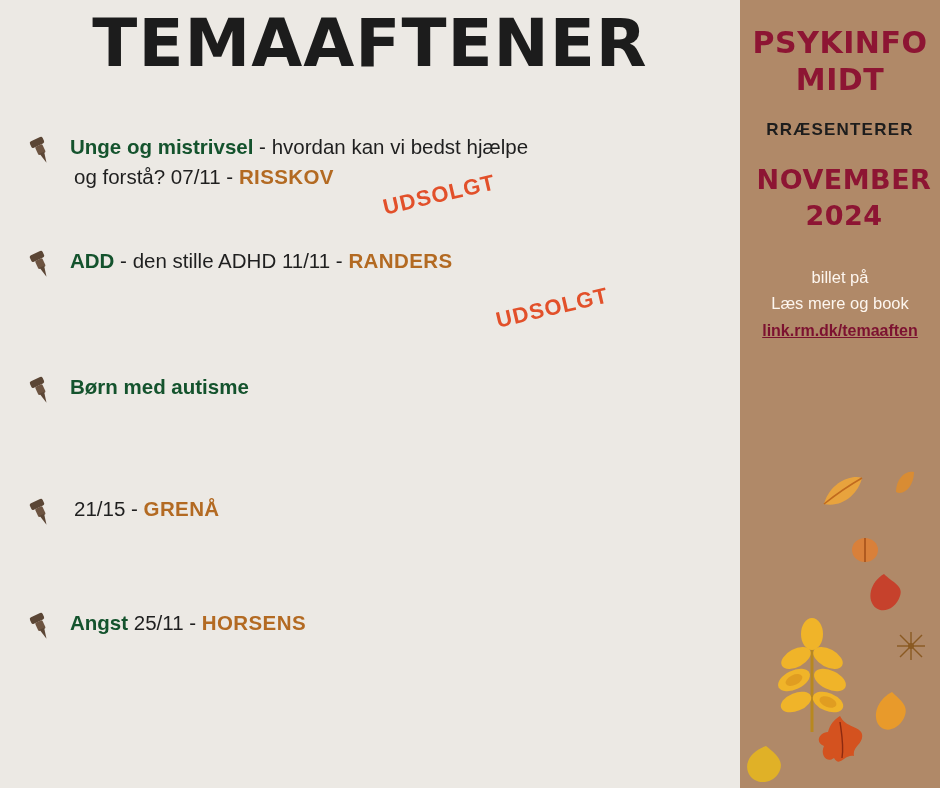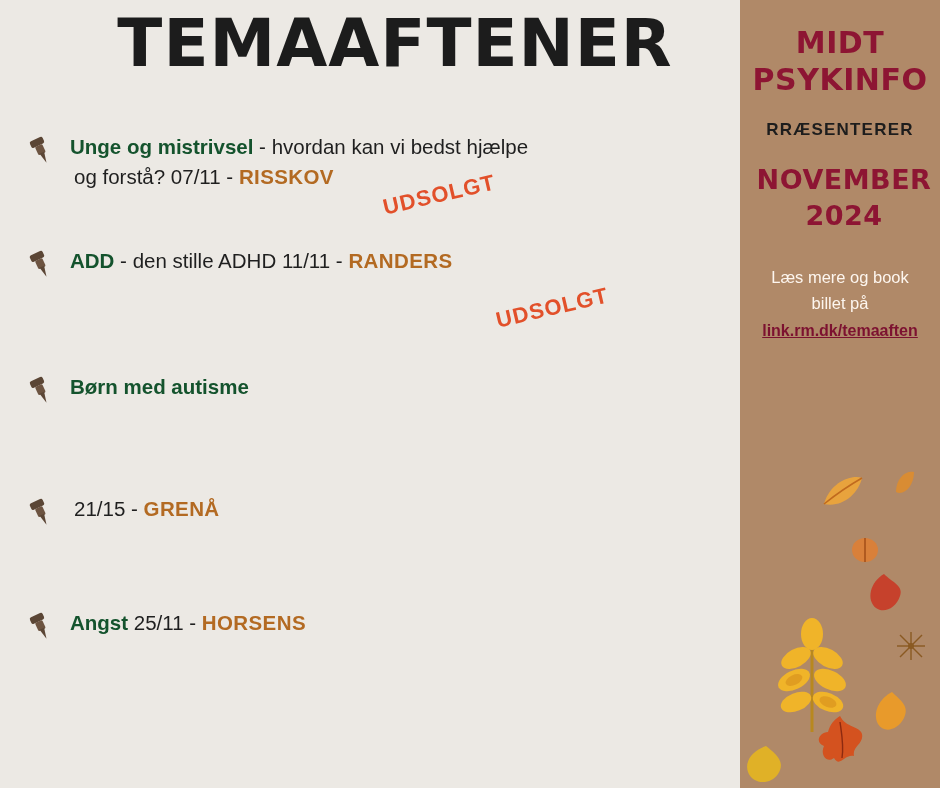--- a/index.html
+++ b/index.html
@@ -34,21 +34,20 @@
     left: 0;
     top: 6px;
     width: 740px;
     text-align: center;
     font-size: 66px;
     line-height: 76px;
     font-weight: bold;
     letter-spacing: 1px;
     color: #1c1c1c;
     font-family: "DejaVu Sans", "Liberation Sans", sans-serif;
-    padding-left: 25px;
   }
 
   .events {
     position: absolute;
     left: 20px;
     top: 132px;
     width: 700px;
   }
   .event {
     position: relative;
@@ -249,34 +248,34 @@
     </div>
 
     <div class="sold-out s1">UDSOLGT</div>
     <div class="sold-out s2">UDSOLGT</div>
 
   </div>
 
   <div class="right">
 
     <div class="brand">
+      <div>PSYKINFO</div>
       <div>MIDT</div>
-      <div>PSYKINFO</div>
     </div>
 
     <div class="presents">RRÆSENTERER</div>
 
     <div class="month">
       <div>NOVEMBER</div>
       <div>2024</div>
     </div>
 
     <div class="booking">
+      <div>billet på</div>
       <div>Læs mere og book</div>
-      <div>billet på</div>
       <a class="url" href="#">link.rm.dk/temaaften</a>
     </div>
 
     <svg class="leaf" style="left:78px; top:470px;" width="48" height="46" viewBox="0 0 48 46">
       <path d="M6 34 C12 12, 34 4, 44 8 C40 24, 24 38, 6 34 Z" fill="#e8a33d"></path>
       <path d="M6 34 C16 26, 30 16, 44 8" stroke="#c06a1e" stroke-width="1.6" fill="none"></path>
     </svg>
     <svg class="leaf" style="left:152px; top:468px;" width="26" height="30" viewBox="0 0 26 30">
       <path d="M4 24 C4 10, 14 2, 22 4 C22 18, 12 28, 4 24 Z" fill="#d98c33"></path>
     </svg>

